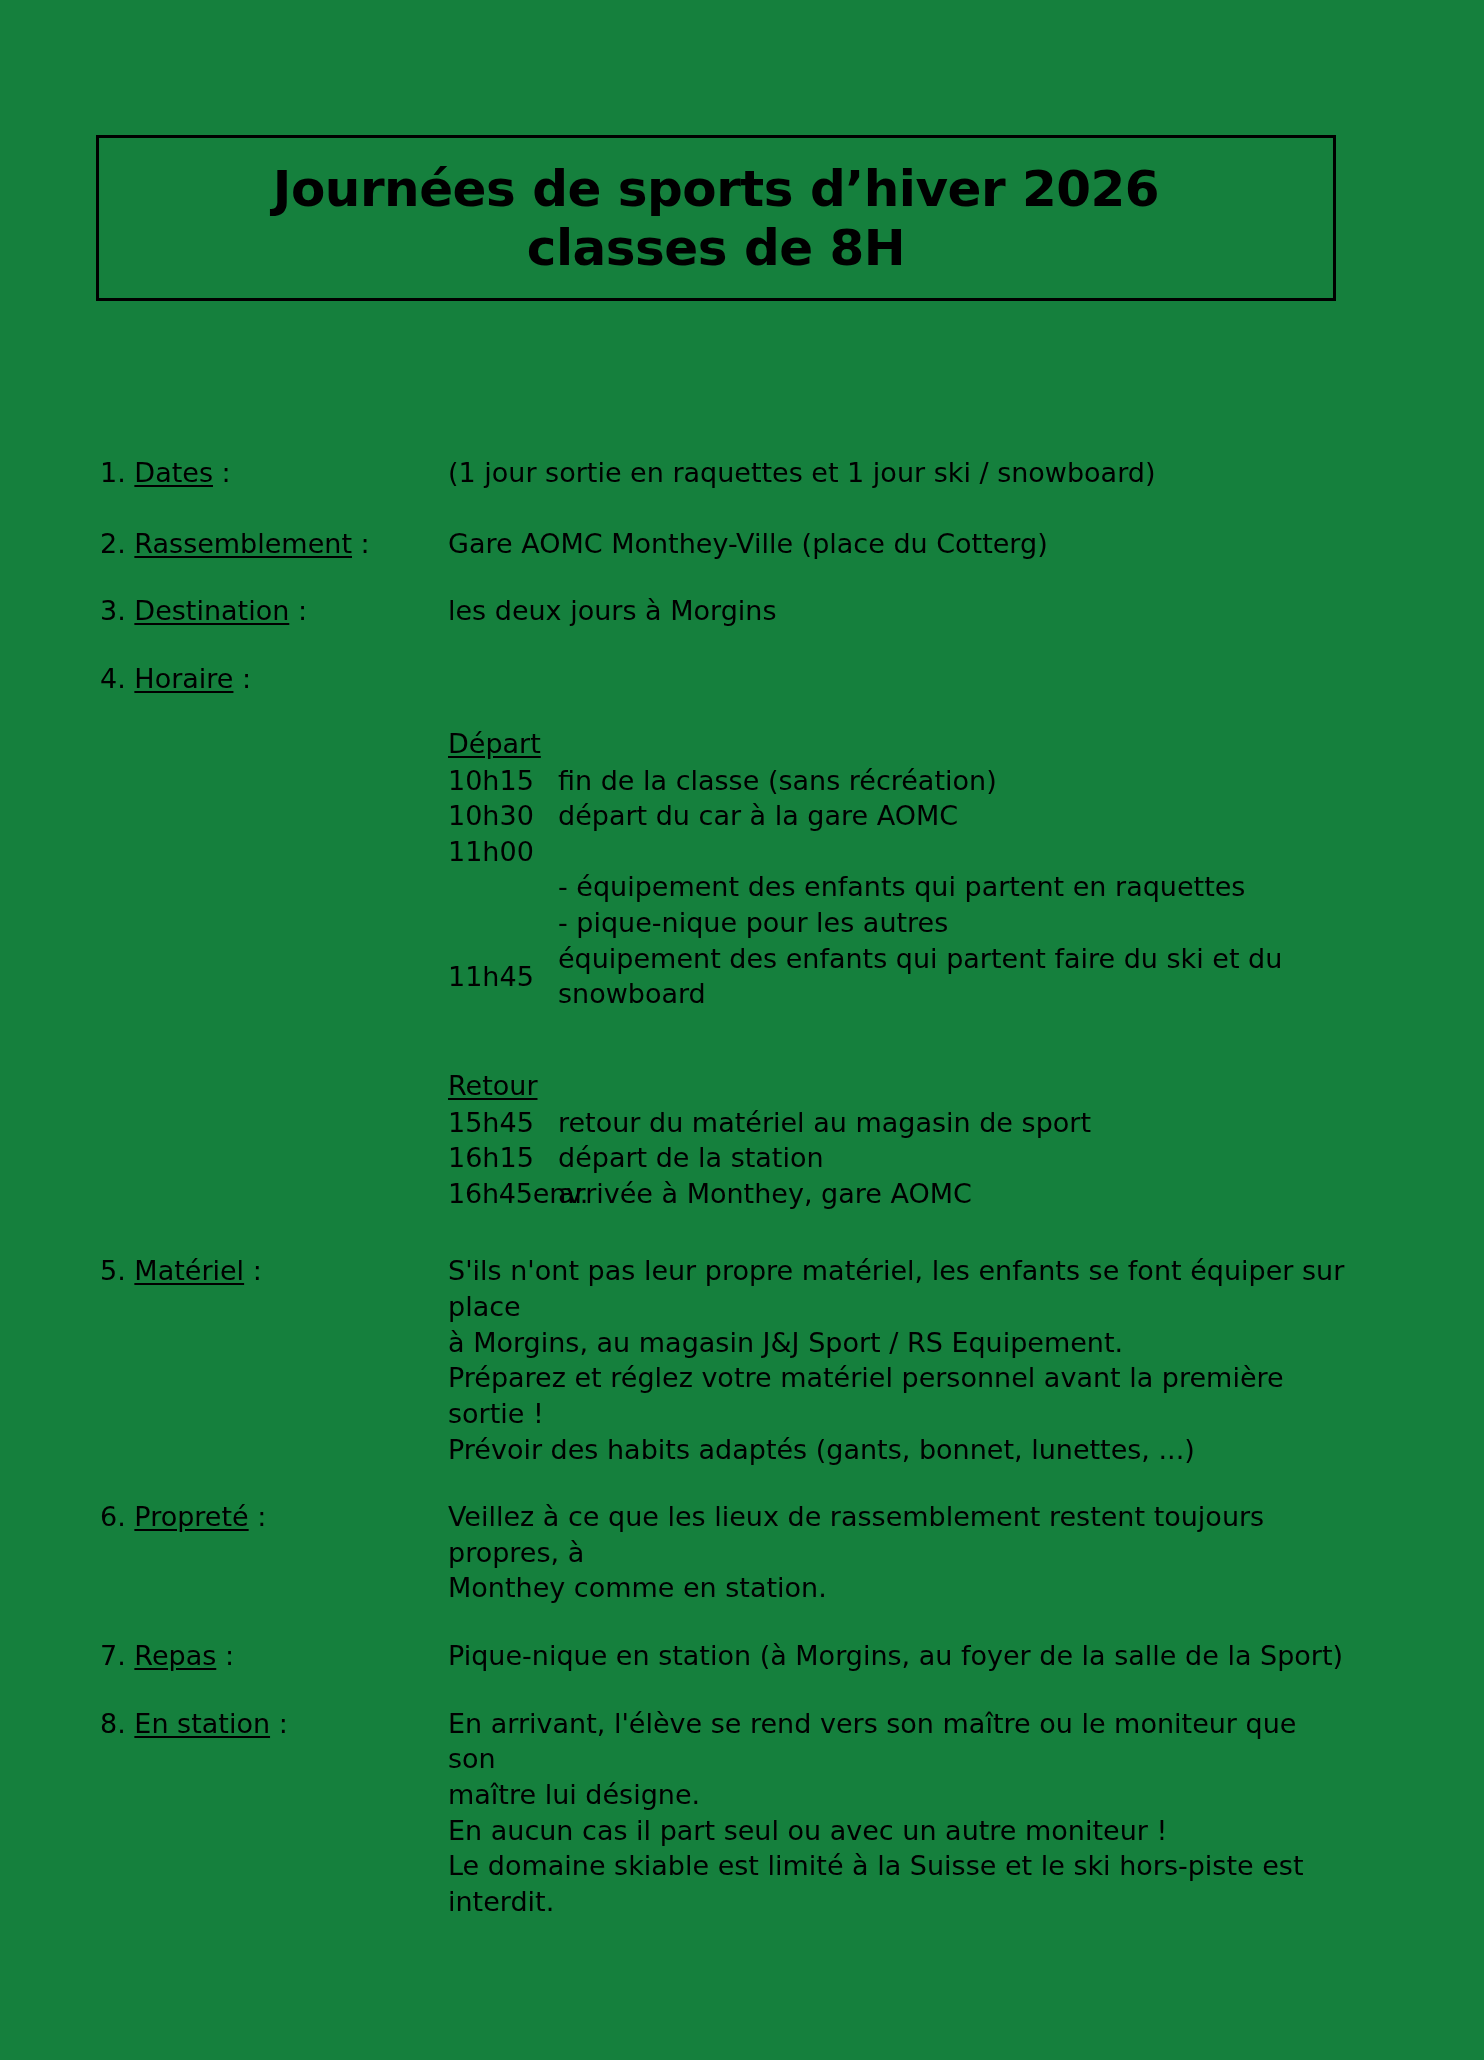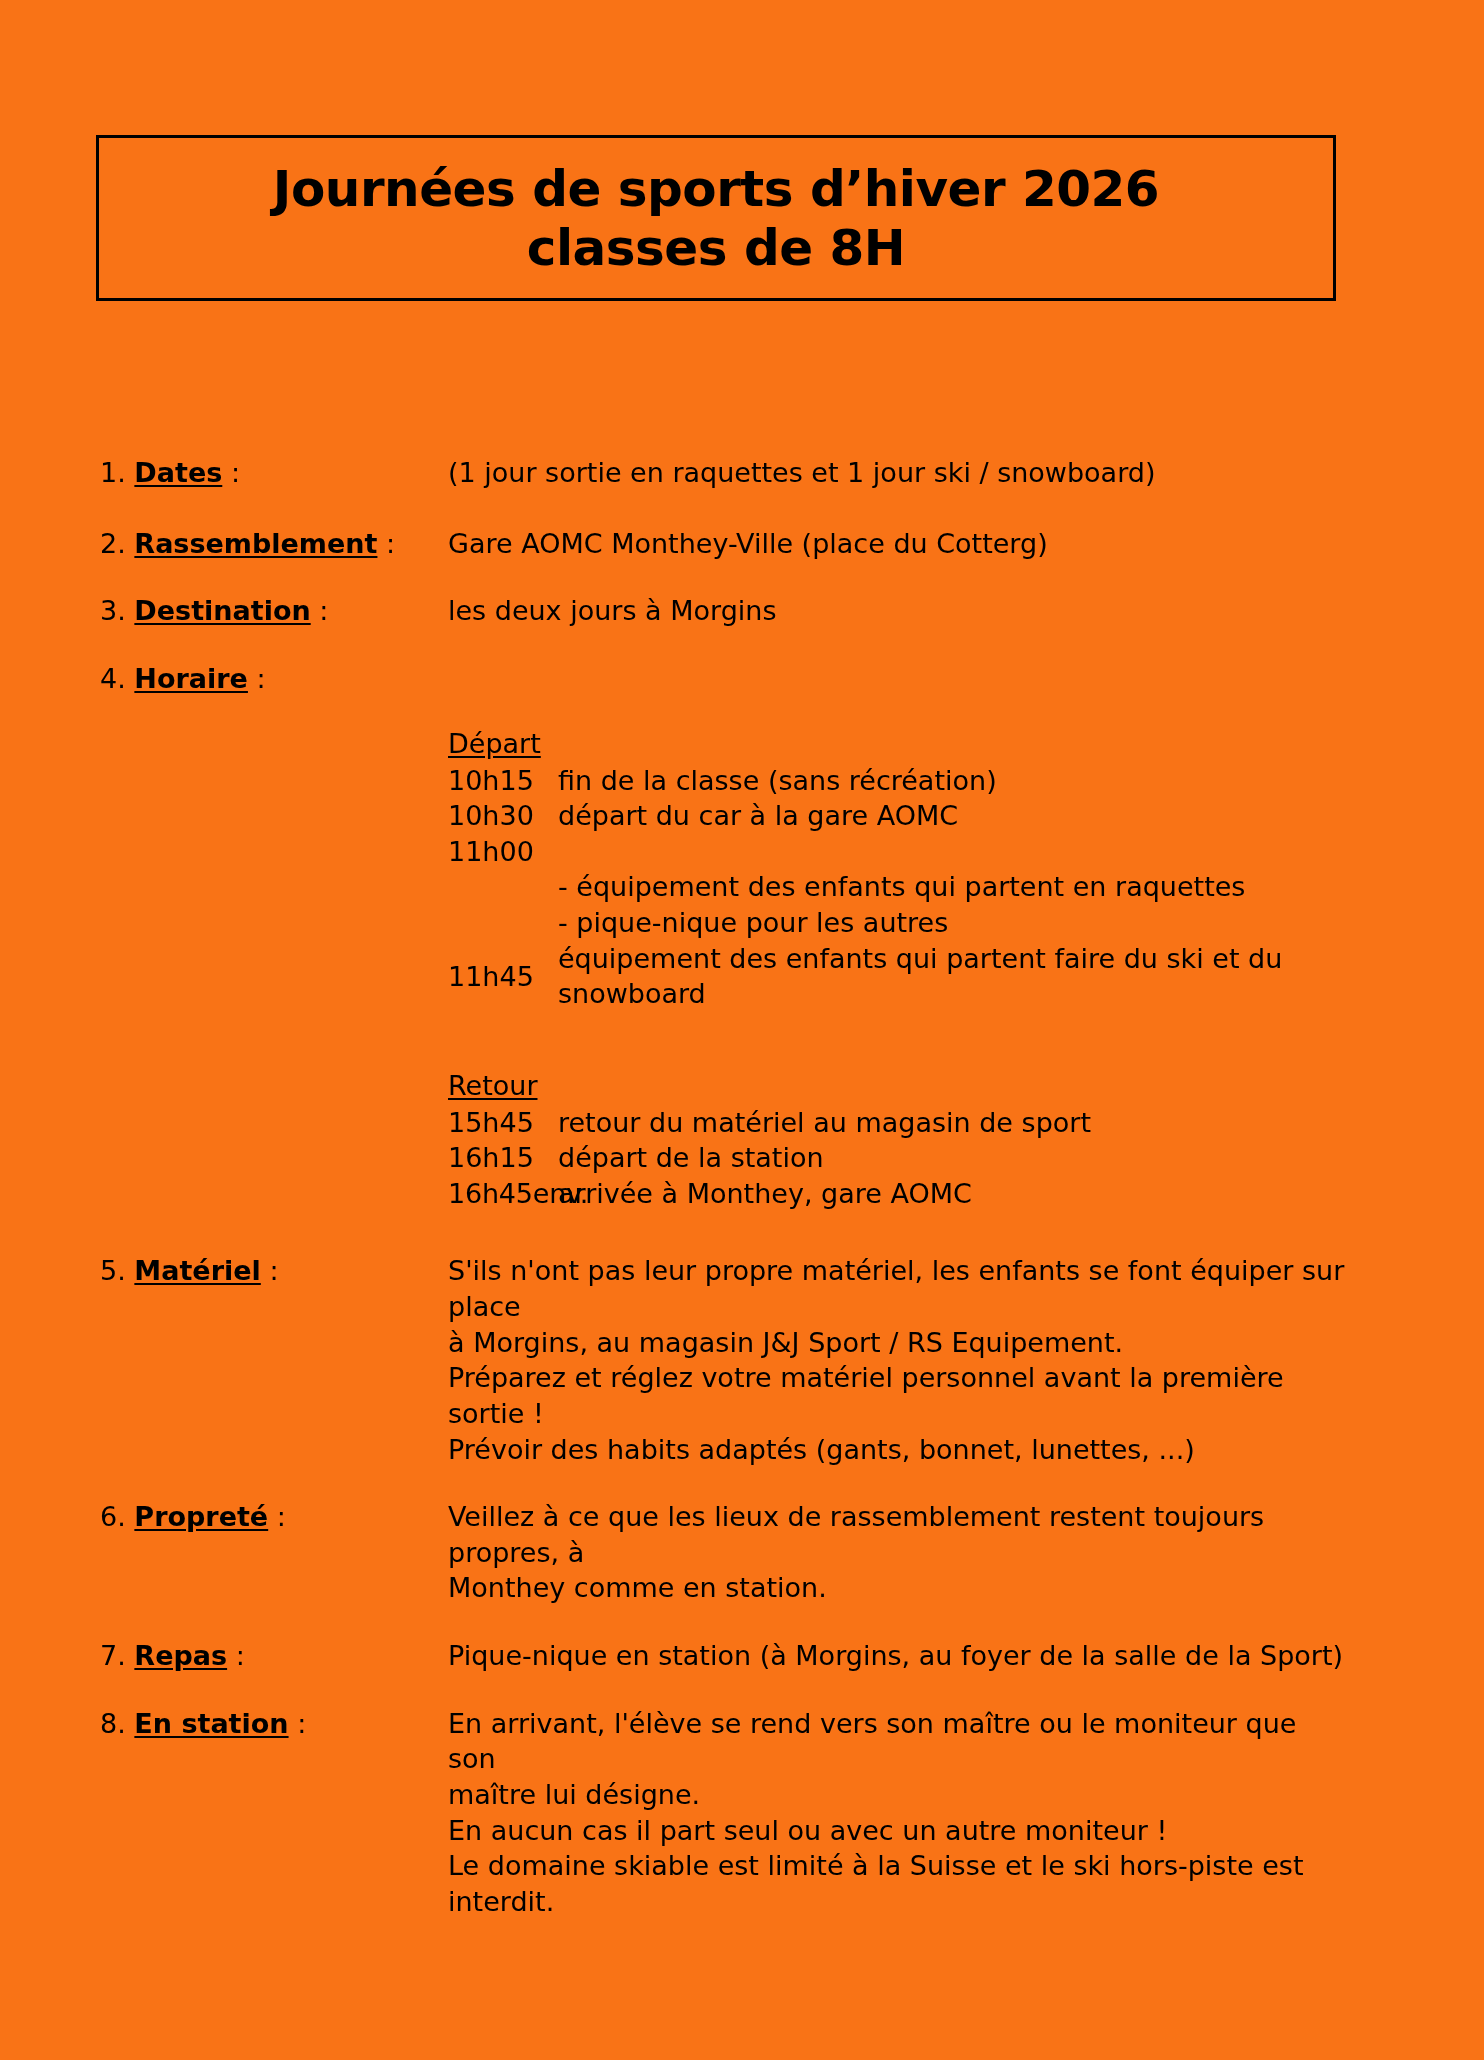--- a/index.html
+++ b/index.html
@@ -12,21 +12,21 @@
     height: 2060px;
     position: relative;
     font-family: "DejaVu Sans", "Liberation Sans", sans-serif;
     color: #000000;
     -webkit-font-smoothing: antialiased;
   }
 
   .page {
     position: absolute;
     inset: 0;
-    background: #f97316;
+    background: #15803d;
   }
 
   
   .title-box {
     position: absolute;
     left: 96px;
     top: 135px;
     width: 1240px;
     box-sizing: border-box;
     border: 3px solid #000000;
@@ -60,21 +60,21 @@
 
   .item-label {
     width: 348px;
     flex: 0 0 348px;
     font-size: 27px;
     line-height: 1.30;
     white-space: nowrap;
   }
   .item-label .num { font-weight: normal; }
   .item-label .name {
-    font-weight: bold;
+    font-weight: normal;
     text-decoration: underline;
     text-underline-offset: 3px;
   }
   .item-label .colon { font-weight: normal; }
 
   .item-body {
     flex: 1 1 auto;
     font-size: 27px;
     line-height: 1.32;
     max-width: 900px;

